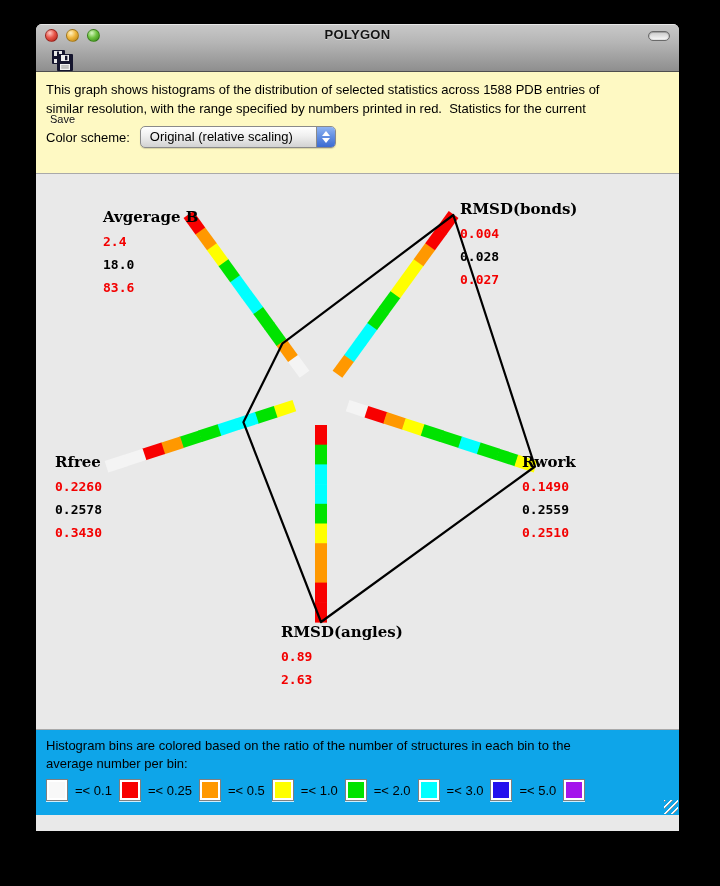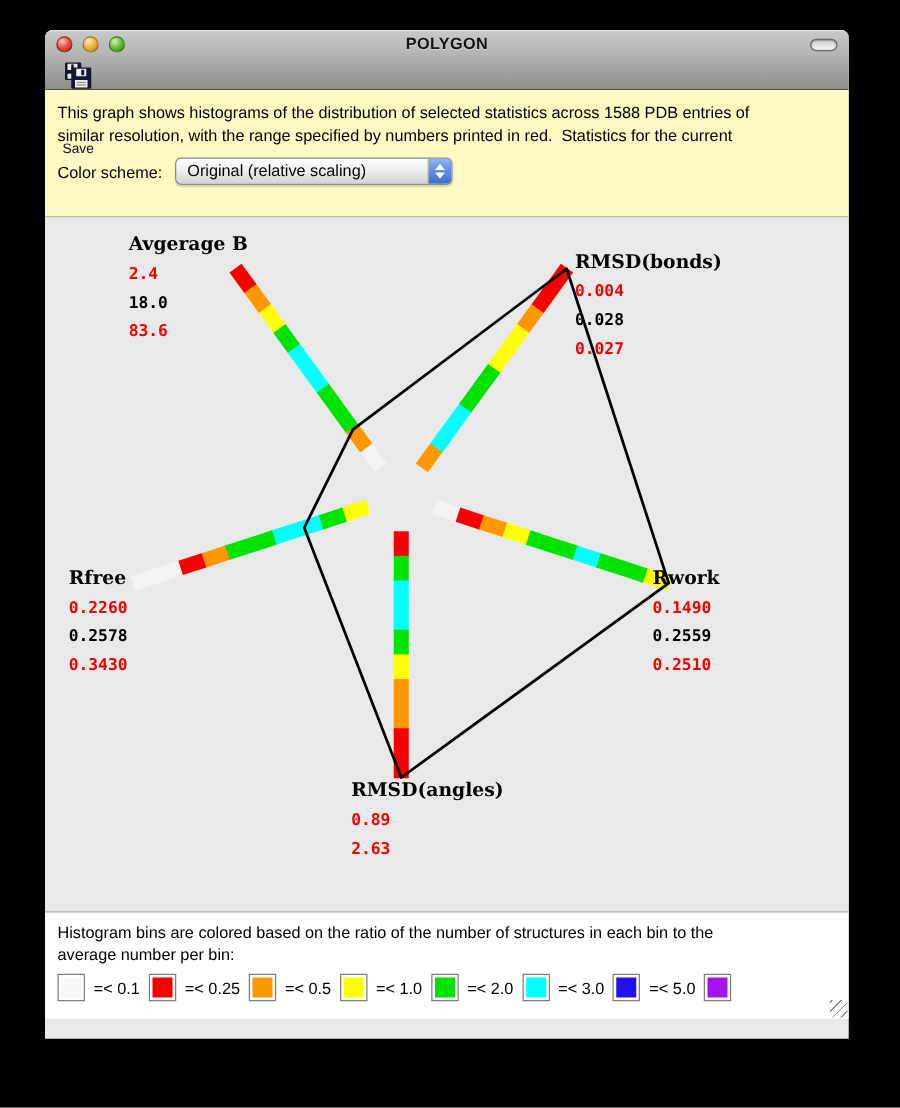--- a/index.html
+++ b/index.html
@@ -48,21 +48,21 @@
   .save-btn .lbl { font-size:11px; color:#101010; margin-top:1px; text-shadow:0 1px 0 rgba(255,255,255,.4); }
   
   .desc-panel {
     height:102px; box-sizing:border-box; background:#fef9c3;
     border-bottom:1px solid #A9A9A9; padding:8px 23px 0 10px;
   }
   .desc-line { font-size:13px; line-height:19px; color:#000; white-space:pre; }
   .scheme-row { display:flex; align-items:center; margin-top:8px; }
   .scheme-label { font-size:13px; color:#000; margin-right:10px; }
   .dropdown {
-    position:relative; width:222px; height:22px; box-sizing:border-box;
+    position:relative; width:196px; height:22px; box-sizing:border-box;
     border:1px solid #8A8A8A; border-radius:5px;
     background:linear-gradient(#FFFFFF 0%, #EFEFEF 45%, #D2D2D2 100%);
     display:flex; align-items:flex-end; box-shadow:0 1px 1px rgba(0,0,0,.15);
   }
   .dd-text { flex:1; font-size:13px; color:#000; padding-left:9px; line-height:20px; }
   .dd-cap {
     width:19px; height:20px; border-radius:0 4px 4px 0;
     background:linear-gradient(#8FB4F3 0%, #6591E2 45%, #3C6BD2 100%);
     border-left:1px solid #8A8A8A; box-sizing:border-box;
     display:flex; flex-direction:column; align-items:center; justify-content:center; gap:2px;
@@ -71,21 +71,21 @@
   .tri-down { width:0; height:0; border-left:4px solid transparent; border-right:4px solid transparent; border-top:5px solid #FFF; }
   
   .plot { position:relative; height:555px; background:#E9E9E9; }
   #plot-svg { position:absolute; left:0; top:0; }
   .axis-block { position:absolute; white-space:pre; }
   .axis-title { font-family:"DejaVu Serif", serif; font-weight:bold; font-size:15px; color:#000; line-height:19px; margin-bottom:3px; }
   .axis-v { font-family:"DejaVu Sans Mono", monospace; font-size:13px; font-weight:bold; line-height:23px; }
   .v-red { color:#F30000; } .v-black { color:#000; }
   
   .bottom-panel {
-    position:relative; height:86px; box-sizing:border-box; background:#ffffff;
+    position:relative; height:86px; box-sizing:border-box; background:#0ea5e9;
     border-top:1px solid #A9A9A9; padding:7px 10px 0 10px;
   }
   .note-line { font-size:13px; line-height:18px; color:#000; white-space:pre; }
   .legend-row { display:flex; align-items:center; gap:7px; margin-top:6px; }
   .swatch {
     width:22px; height:22px; box-sizing:border-box; border:1px solid #7F7F7F;
     background:#FFF; display:flex; align-items:center; justify-content:center;
     box-shadow:0 1px 0 rgba(255,255,255,.8);
   }
   .swatch .chip { width:16px; height:16px; }
@@ -202,21 +202,21 @@
           <rect x="106.8" y="-6" width="20.3" height="12" fill="#00E300"></rect>
           <rect x="126.5" y="-6" width="20.3" height="12" fill="#00E300"></rect>
           <rect x="146.2" y="-6" width="20.3" height="12" fill="#FF9800"></rect>
           <rect x="165.9" y="-6" width="20.3" height="12" fill="#F80000"></rect>
           <rect x="185.6" y="-6" width="20.3" height="12" fill="#F4F4F4"></rect>
           <rect x="205.29999999999998" y="-6" width="20.3" height="12" fill="#F4F4F4"></rect>
         </g>
         <polygon points="246.3,169.7 417.3,41.0 499.0,292.5 285.0,448.0 207.4,248.2" fill="none" stroke="#000000" stroke-width="2.2" stroke-linejoin="round"></polygon>
       </svg>
     <div id="plot-labels">
-        <div class="axis-block" style="left: 67px; top: 12px;"><div class="axis-title">Avgerage B</div><div class="axis-v v-red">2.4</div><div class="axis-v v-black">18.0</div><div class="axis-v v-red">83.6</div></div>
+        <div class="axis-block" style="left: 67px; top: 34px;"><div class="axis-title">Avgerage B</div><div class="axis-v v-red">2.4</div><div class="axis-v v-black">18.0</div><div class="axis-v v-red">83.6</div></div>
         <div class="axis-block" style="left: 424px; top: 26px;"><div class="axis-title">RMSD(bonds)</div><div class="axis-v v-red">0.004</div><div class="axis-v v-black">0.028</div><div class="axis-v v-red">0.027</div></div>
         <div class="axis-block" style="left: 486px; top: 279px;"><div class="axis-title">Rwork</div><div class="axis-v v-red">0.1490</div><div class="axis-v v-black">0.2559</div><div class="axis-v v-red">0.2510</div></div>
         <div class="axis-block" style="left: 245px; top: 449px;"><div class="axis-title">RMSD(angles)</div><div class="axis-v v-red">0.89</div><div class="axis-v v-red">2.63</div></div>
         <div class="axis-block" style="left: 19px; top: 279px;"><div class="axis-title">Rfree</div><div class="axis-v v-red">0.2260</div><div class="axis-v v-black">0.2578</div><div class="axis-v v-red">0.3430</div></div>
       </div>
   </div>
 
   <div class="bottom-panel">
     <div class="note-line">Histogram bins are colored based on the ratio of the number of structures in each bin to the</div>
     <div class="note-line">average number per bin:</div>

